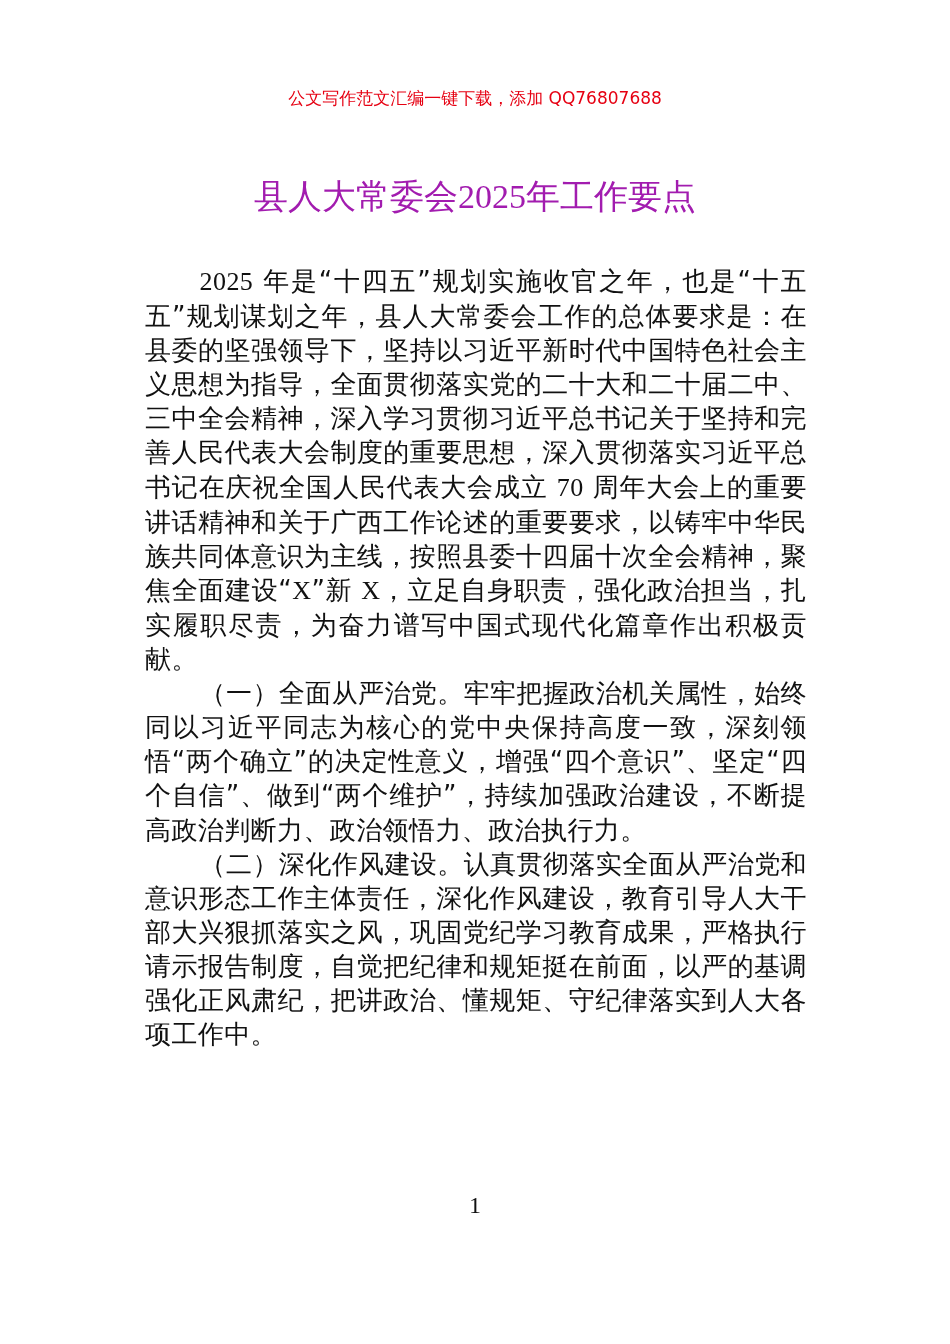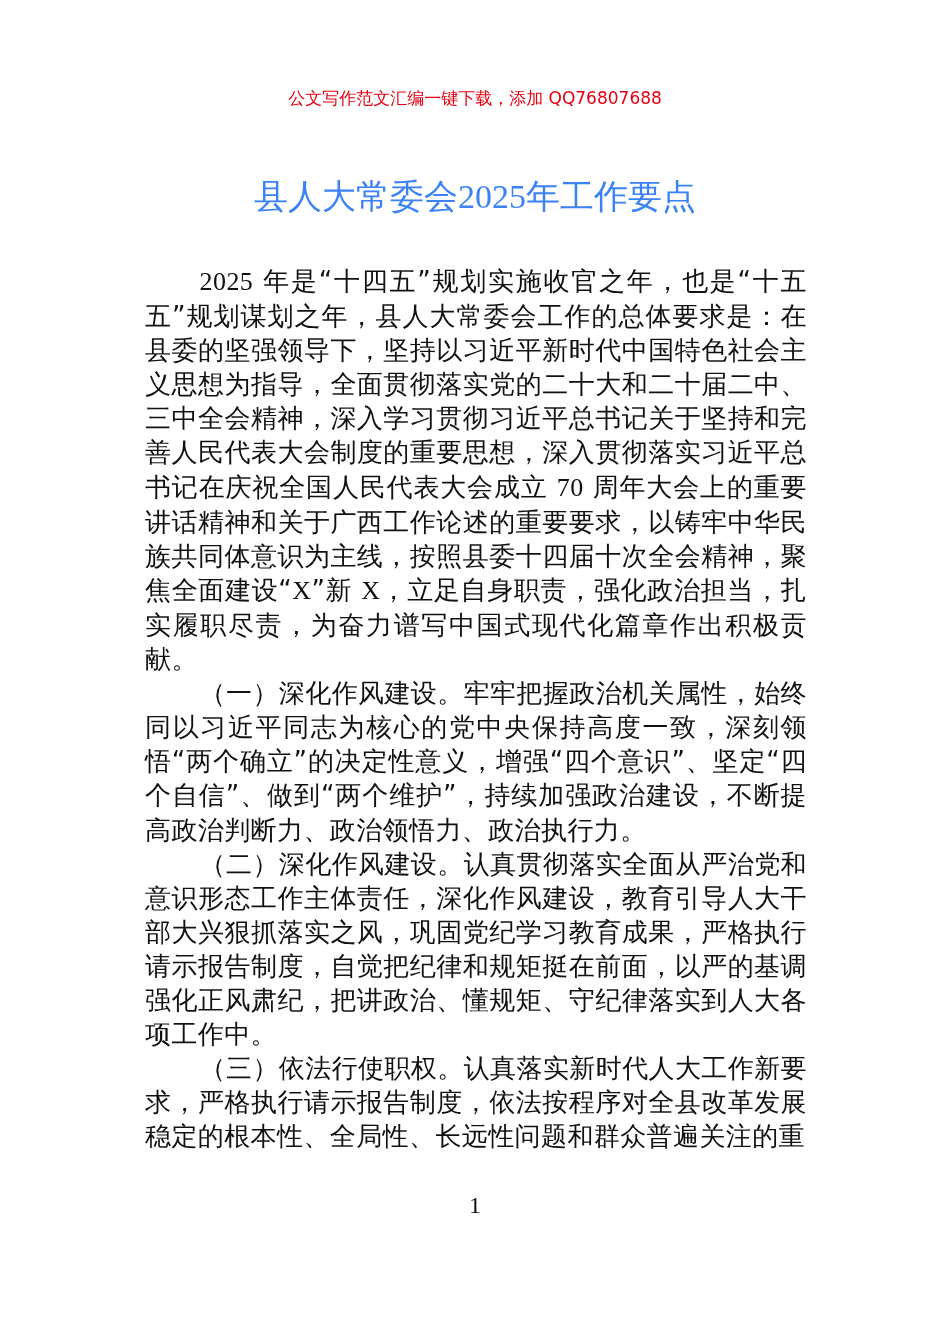--- a/index.html
+++ b/index.html
@@ -35,21 +35,21 @@
       font-family: "DejaVu Sans", sans-serif;
     }
     .doc-title {
       position: absolute;
       top: 172px;
       left: 0;
       width: 950px;
       text-align: center;
       font-size: 34px;
       line-height: 48px;
-      color: #3b82f6;
+      color: #a21caf;
       font-family: "DejaVu Sans", sans-serif;
     }
     .doc-title .num {
       font-family: "Liberation Serif", "DejaVu Serif", serif;
     }
     .body {
       position: absolute;
       top: 264px;
       left: 145px;
       width: 662px;
@@ -87,22 +87,21 @@
 <div class="page">
 
   <div class="watermark">公文写作范文汇编一键下载，添加 QQ76807688</div>
 
   <div class="doc-title"><span>县人大常委会</span><span class="num">2025</span><span>年工作要点</span></div>
 
   <div class="body">
     <p><span class="serif">2025</span><span> 年是“十四五”规划实施收官之年，也是“十五五”规划谋划之年，县人大常委会工作的总体要求是：在县委的坚强领导下，坚持以习近平新时代中国特色社会主义思想为指导，全面贯彻落实党的二十大和二十届二中、三中全会精神，深入学习贯彻习近平总书记关于坚持和完善人民代表大会制度的重要思想，深入贯彻落实习近平总书记在庆祝全国人民代表大会成立 </span><span class="serif">70</span><span> 周年大会上的重要讲话精神和关于广西工作论述的重要要求，以铸牢中华民族共同体意识为主线，按照县委十四届十次全会精神，聚焦全面建设“</span><span class="serif">X</span><span>”新 </span><span class="serif">X</span><span>，立足自身职责，强化政治担当，扎实履职尽责，为奋力谱写中国式现代化篇章作出积极贡献。</span></p>
 
 
-    <p><span>（一）深化作风建设。</span><span>牢牢把握政治机关属性，始终同以习近平同志为核心的党中央保持高度一致，深刻领悟“两个确立”的决定性意义，增强“四个意识”、坚定“四个自信”、做到“两个维护”，持续加强政治建设，不断提高政治判断力、政治领悟力、政治执行力。</span></p>
+    <p><span>（一）全面从严治党。</span><span>牢牢把握政治机关属性，始终同以习近平同志为核心的党中央保持高度一致，深刻领悟“两个确立”的决定性意义，增强“四个意识”、坚定“四个自信”、做到“两个维护”，持续加强政治建设，不断提高政治判断力、政治领悟力、政治执行力。</span></p>
 
     <p><span>（二）深化作风建设。</span><span>认真贯彻落实全面从严治党和意识形态工作主体责任，深化作风建设，教育引导人大干部大兴狠抓落实之风，巩固党纪学习教育成果，严格执行请示报告制度，自觉把纪律和规矩挺在前面，以严的基调强化正风肃纪，把讲政治、懂规矩、守纪律落实到人大各项工作中。</span></p>
 
-    <p><span>（三）依法行使职权。</span><span>认真落实新时代人大工作新要求，严格执行请示报告制度，依法按程序对全县改革发展稳定的根本性、全局性、长远性问题和群众普遍关注的重</span></p>
   </div>
 
   <div class="page-number">1</div>
 
 </div>
 
 </body></html>

